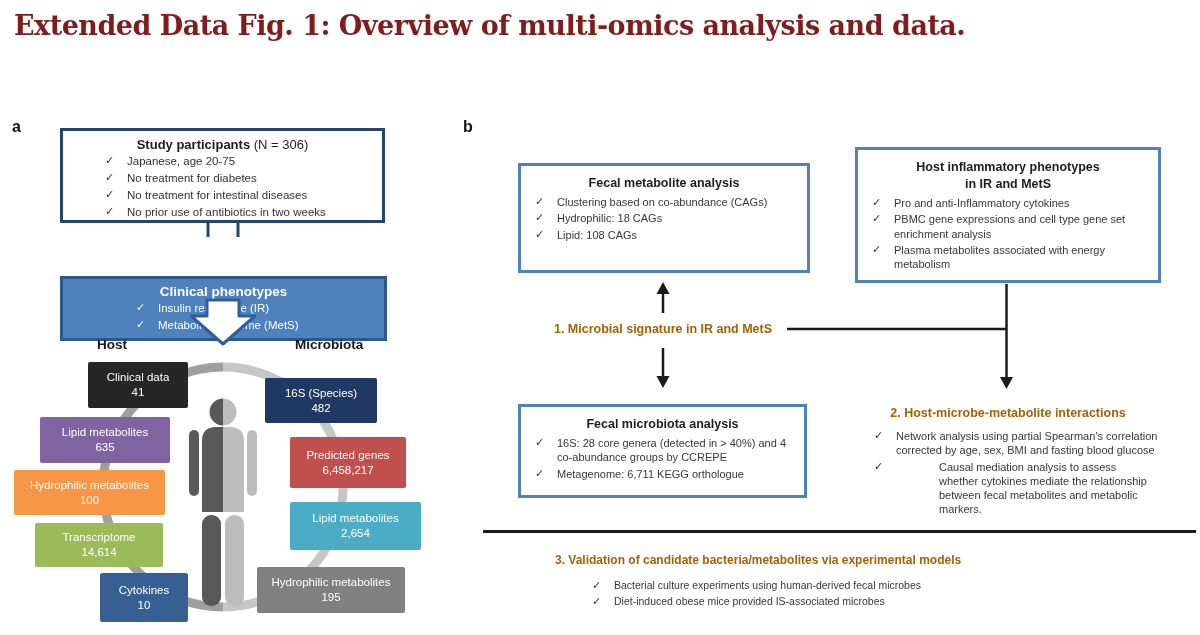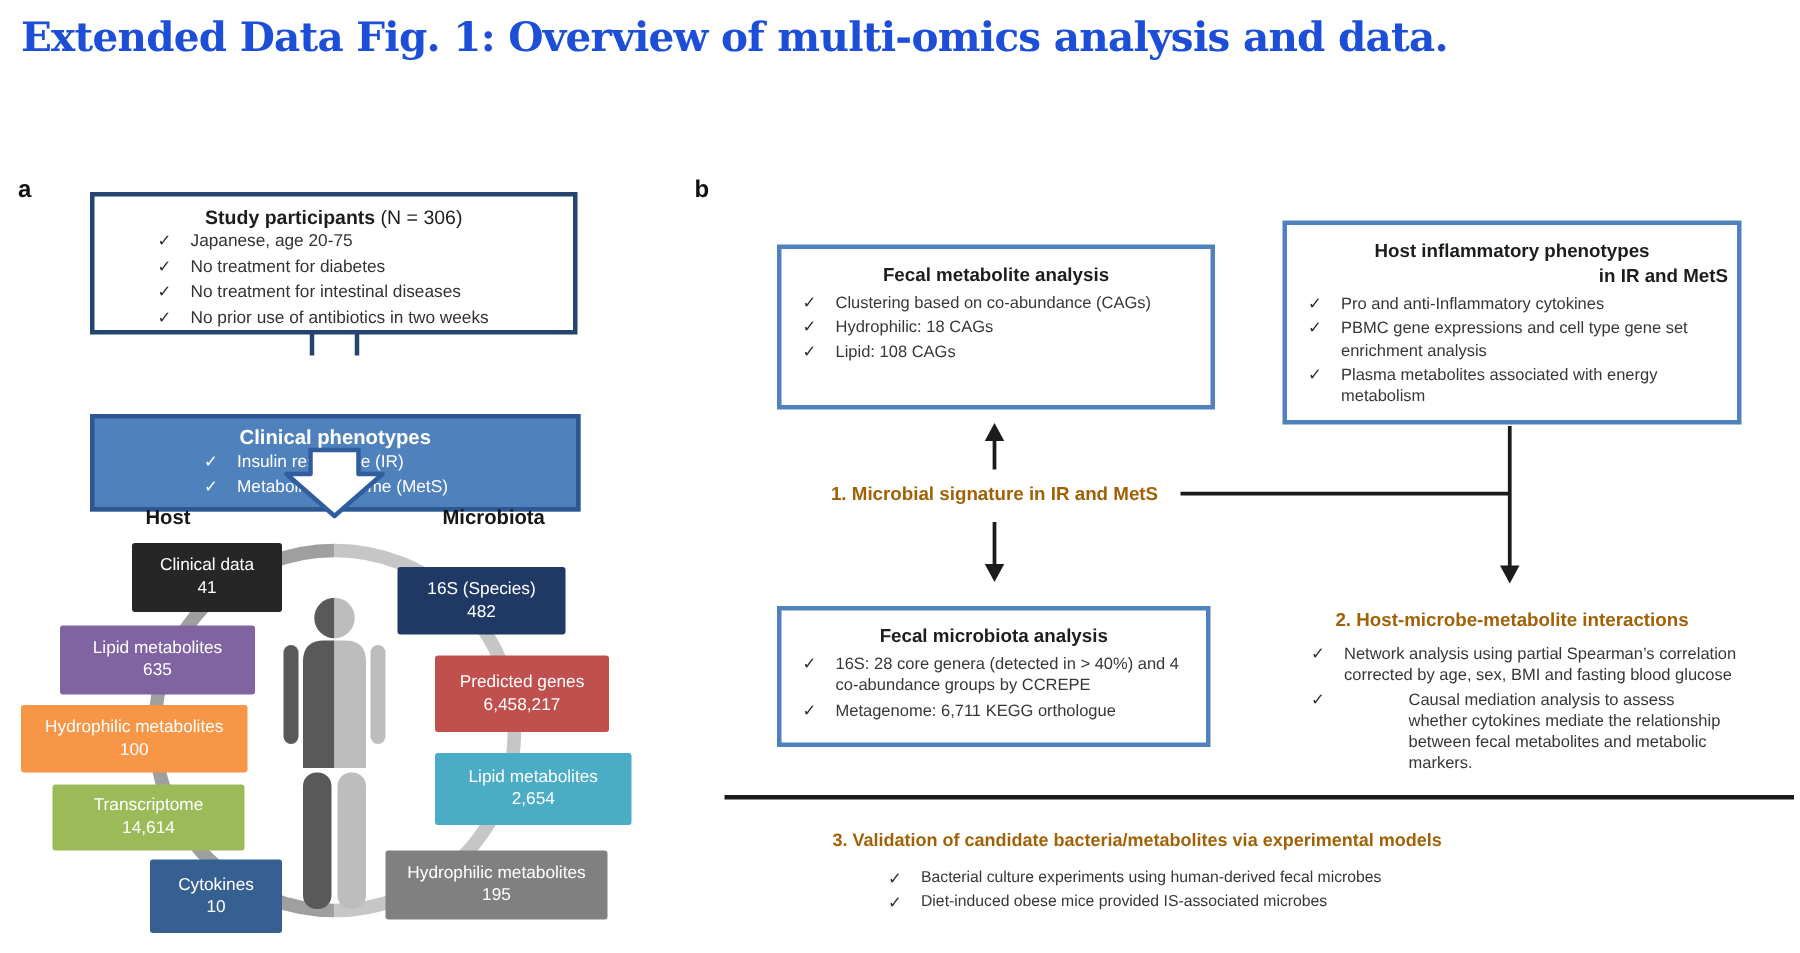--- a/index.html
+++ b/index.html
@@ -1,21 +1,21 @@
 <!DOCTYPE html>
 <html><head>
 <meta charset="utf-8">
 <style>
   html,body{margin:0;padding:0;background:#ffffff;}
   #fig{position:relative;width:1200px;height:635px;background:#ffffff;overflow:hidden;
        font-family:"Liberation Sans","DejaVu Sans",sans-serif;}
   .abs{position:absolute;}
   
   .fig-title{left:14px;top:10px;width:1100px;font-family:"DejaVu Serif","Liberation Serif",serif;
-             font-weight:bold;font-size:27px;letter-spacing:-0.5px;color:#1d4ed8;}
+             font-weight:bold;font-size:27px;letter-spacing:-0.5px;color:#7f1d1d;}
   .from-line{left:14px;top:72px;font-family:"DejaVu Serif","Liberation Serif",serif;
              font-size:15px;color:#3c3c3c;}
   .from-line a{color:#3e7095;text-decoration:underline;cursor:pointer;}
   .panel-label{font-weight:bold;font-size:16px;color:#111;z-index:4;}
   
   .study-box{left:60px;top:128px;width:325px;height:95px;background:#fff;border:3px solid #26456e;
              box-sizing:border-box;z-index:2;}
   .pheno-box{left:60px;top:236px;width:327px;height:65px;background:#4f81bd;border:3px solid #2c5791;
              box-sizing:border-box;z-index:2;color:#fff;margin-top:40px;}
   .box-title{text-align:center;font-weight:bold;font-size:13px;color:#1d1d1d;margin-top:6px;}
@@ -28,21 +28,21 @@
   .pheno-box .row{padding-left:73px;}
   .pheno-box .chk, .pheno-box .txt{color:#ffffff;}
   
   .col-heading{font-weight:bold;font-size:13.5px;color:#161616;z-index:2;}
   
   .obox{display:flex;flex-direction:column;justify-content:center;text-align:center;color:#fff;
         font-size:11.5px;line-height:1.3;border-radius:2px;z-index:2;}
   
   .bbox{background:#fff;border:3px solid #4f81bd;box-sizing:border-box;z-index:2;}
   .btitle{font-weight:bold;text-align:center;font-size:12.5px;color:#1d1d1d;margin:10px 6px 5px;}
-  .btitle2{font-weight:bold;text-align:right;font-size:12.5px;color:#1d1d1d;margin:-2px 6px 5px;}
+  .btitle2{font-weight:bold;text-align:center;font-size:12.5px;color:#1d1d1d;margin:-2px 6px 5px;}
   .bbox .rows{padding:0 8px 0 14px;}
   .bbox .txt{font-size:11px;color:#373737;}
   .step-heading{font-weight:bold;font-size:12.5px;color:#a16207;z-index:2;}
   .svg-layer{left:0;top:0;z-index:1;pointer-events:none;}
   .svg-top{z-index:3;}
 </style>
 </head>
 <body>
 
 <div id="fig">

